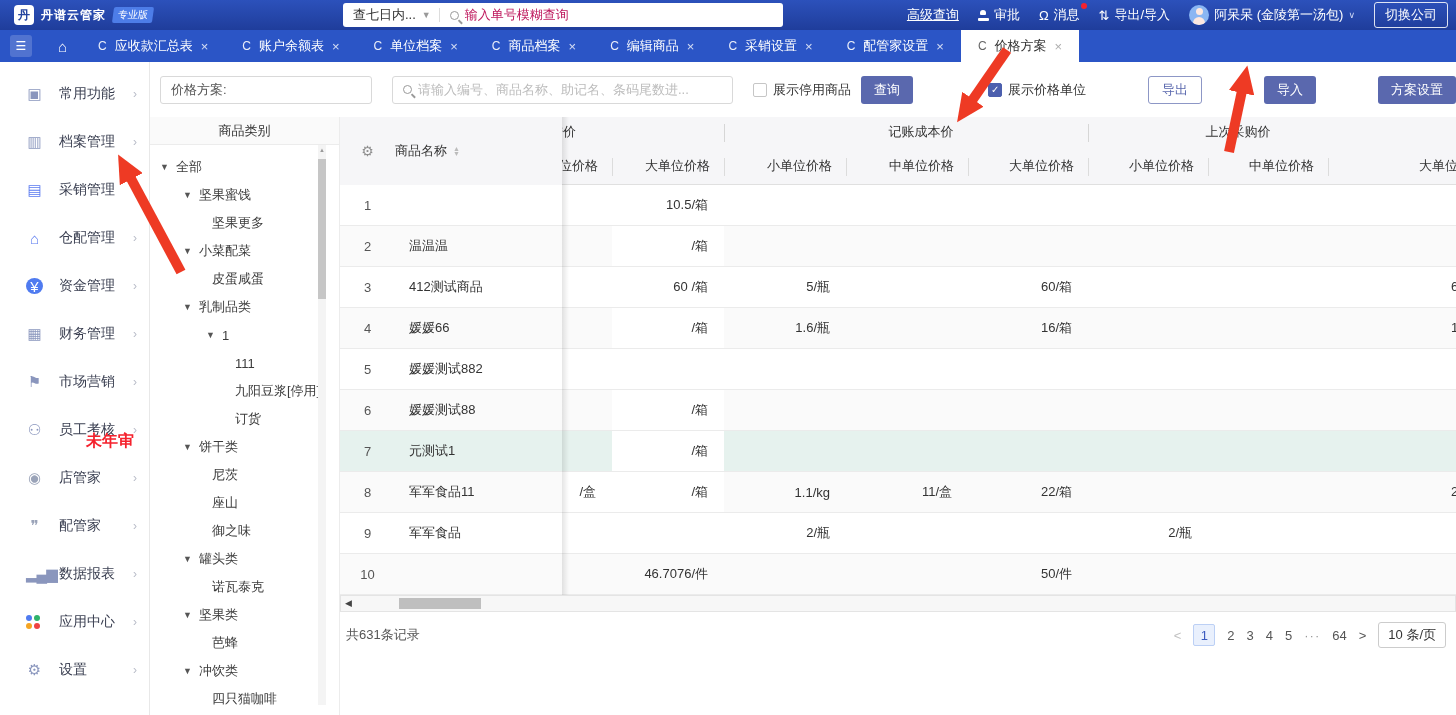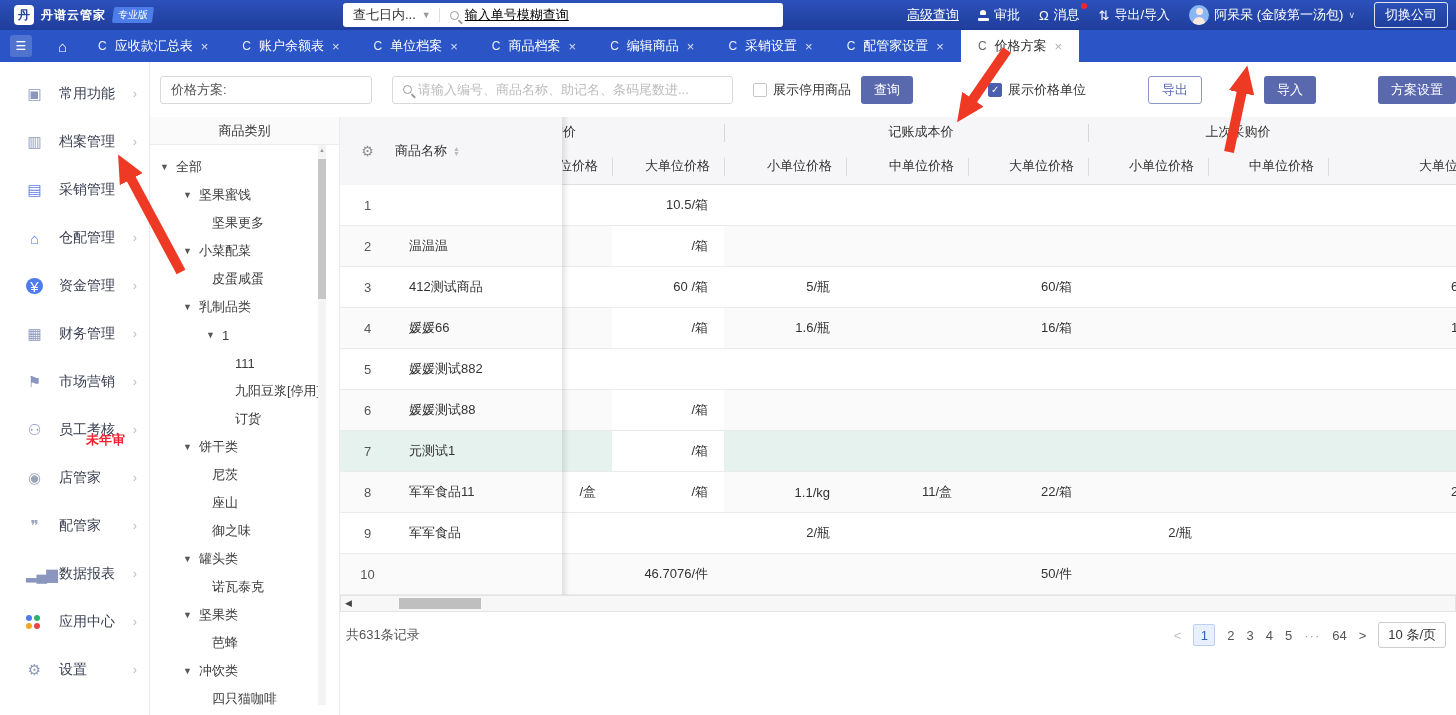--- a/index.html
+++ b/index.html
@@ -11,21 +11,21 @@
   .brand { display:flex; align-items:center; gap:7px; padding-left:14px; }
   .logo { width:20px; height:20px; background:#fff; color:#24449f; border-radius:4px; font-size:12px; font-weight:bold; display:flex; align-items:center; justify-content:center; }
   .brand-title { font-size:12px; font-weight:bold; letter-spacing:1px; }
   .badge-pro { background:#4d7de8; color:#fff; font-size:10px; padding:1px 5px; border-radius:2px; transform:skewX(-8deg); }
   .searchpill { position:absolute; left:343px; top:3px; width:440px; height:24px; background:#fff; border-radius:3px; display:flex; align-items:center; color:#333; }
   .scope { display:flex; align-items:center; gap:6px; padding:0 8px 0 10px; cursor:pointer; }
   .scope .car { color:#999; font-size:9px; }
   .pill-div { width:1px; height:14px; background:#ddd; }
   .mag { width:9px; height:9px; border:1.5px solid #9a9a9a; border-radius:50%; position:relative; margin:0 6px 0 10px; flex:none; }
   .mag::after { content:""; position:absolute; width:5px; height:1.5px; background:#9a9a9a; transform:rotate(45deg); left:7px; top:9px; }
-  .pill-ph { color:#000000;text-decoration:underline; }
+  .pill-ph { color:#be185d; }
   .top-right { position:absolute; right:8px; top:0; height:30px; display:flex; align-items:center; gap:19px; }
   .top-link { display:flex; align-items:center; gap:5px; cursor:pointer; position:relative; }
   .underline { text-decoration:underline; }
   .stamp { width:11px; height:11px; position:relative; }
   .stamp::before { content:""; position:absolute; left:2.5px; top:0; width:6px; height:5px; background:#fff; border-radius:3px 3px 1px 1px; }
   .stamp::after { content:""; position:absolute; left:0; bottom:0; width:11px; height:3px; background:#fff; border-radius:1px; }
   .bell { font-size:13px; line-height:1; }
   .reddot { position:absolute; right:-7px; top:-3px; width:6px; height:6px; border-radius:50%; background:#f5222d; }
   .transfer { font-size:13px; }
   .avatar { width:20px; height:20px; border-radius:50%; background:#8ab6f3; position:relative; overflow:hidden; flex:none; }
@@ -118,21 +118,21 @@
   .pager { margin-left:auto; display:flex; align-items:center; gap:12px; }
   .pg { cursor:pointer; color:#555; }
   .pg.arrow { color:#c0c0c0; }
   .pg.arrow.next { color:#555; }
   .pg.dots { color:#999; letter-spacing:1px; }
   .pg.active { min-width:22px; height:22px; background:#e9f0fd; border:1px solid #bcd0f5; border-radius:2px; display:flex; align-items:center; justify-content:center; color:#3a5bbf; }
   .psize { border:1px solid #ccc; border-radius:3px; background:#fff; padding:3px 9px; cursor:pointer; color:#333; white-space:nowrap; }
 
   
   .overlay { position:absolute; left:0; top:0; width:1456px; height:715px; pointer-events:none; z-index:40; }
-  .not-audited { position:absolute; left:86px; top:431px; color:#f5222d; font-size:13px; font-weight:bold; z-index:41; }
+  .not-audited { position:absolute; left:86px; top:431px; color:#f5222d; font-size:16px; font-weight:bold; z-index:41; }
 </style>
 </head>
 <body>
 
 <div class="topbar">
   <div class="brand">
     <span class="logo">丹</span>
     <span class="brand-title">丹谱云管家</span>
     <span class="badge-pro">专业版</span>
   </div>

